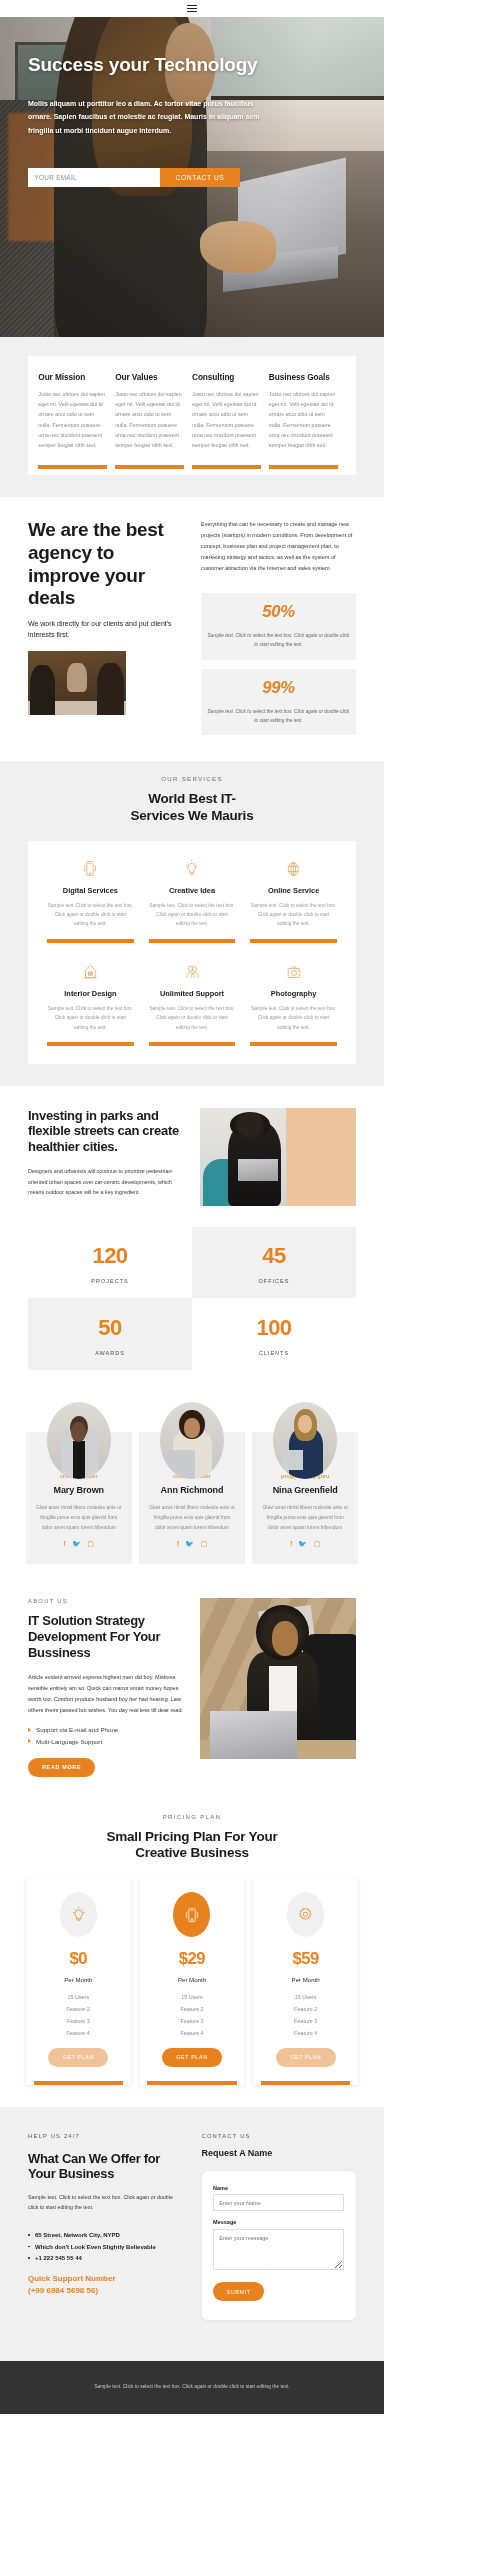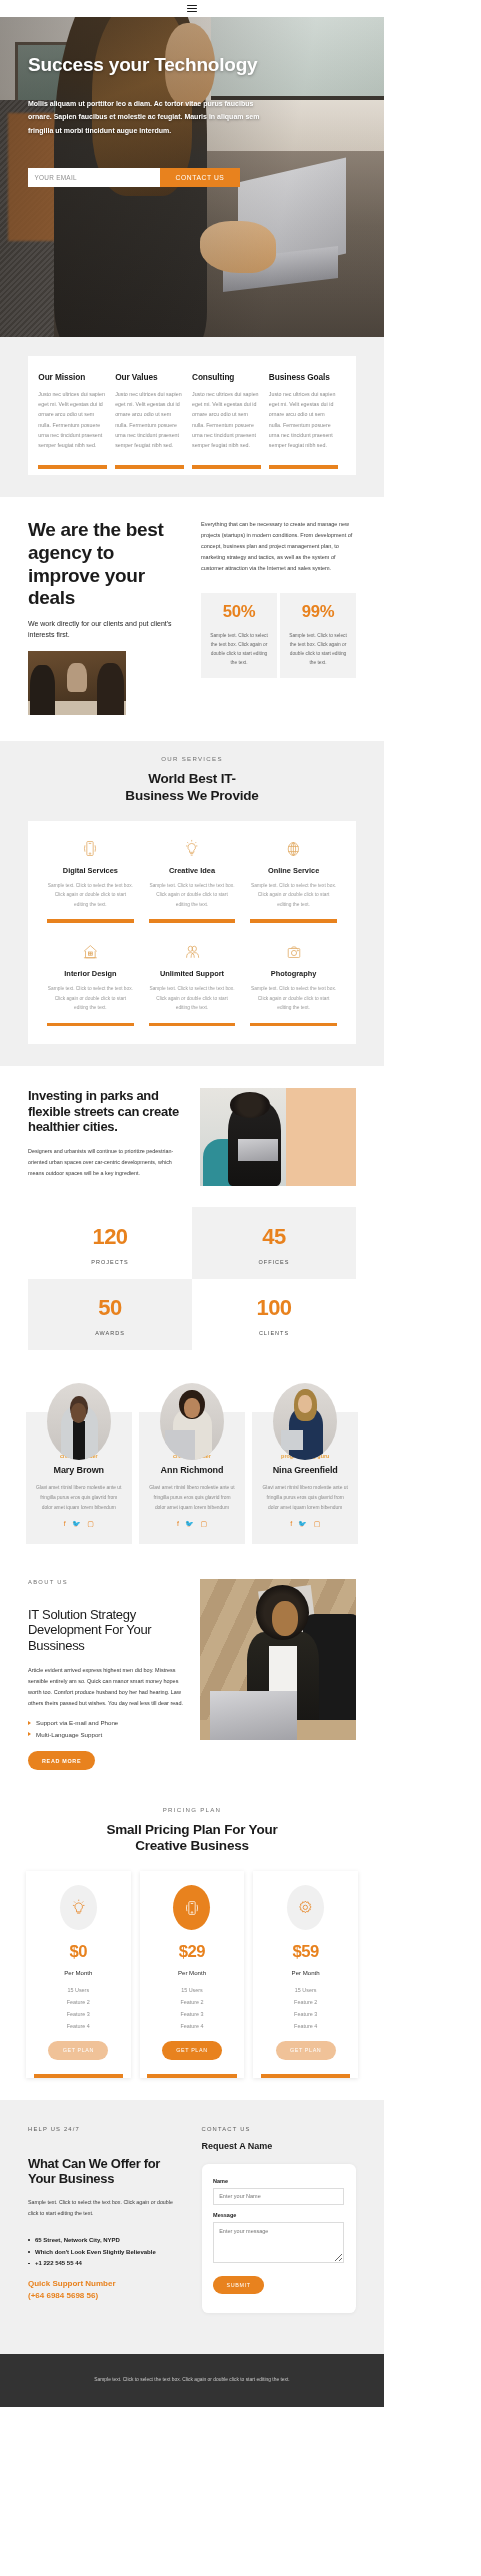--- a/index.html
+++ b/index.html
@@ -117,21 +117,21 @@
   .best .photo {
     width: 98px; height: 64px; margin-top: 10.3px;
     background: linear-gradient(170deg,#6c4e30,#3c2c1c);
     position: relative; overflow:hidden;
   }
   .best .photo .p1{position:absolute;left:2%;top:22%;width:26%;height:78%;background:#241d17;border-radius:40% 40% 0 0;}
   .best .photo .p2{position:absolute;right:2%;top:18%;width:28%;height:82%;background:#2b2119;border-radius:40% 40% 0 0;}
   .best .photo .p3{position:absolute;left:40%;top:18%;width:20%;height:46%;background:#b59a7e;border-radius:40% 40% 20% 20%;}
   .best .photo .tbl{position:absolute;left:0;right:0;bottom:0;height:22%;background:#cbbda9;}
   .best .right p { font-size: 5.5px; line-height: 2.0; color:#3a3a3a; }
-  .stats2 { display:grid; grid-template-columns: 1fr 1fr; gap: 3px; margin-top: 19px; }
+  .stats2 { display:grid; grid-template-columns: 1fr; gap: 9px; margin-top: 19px; font-style: italic; }
   .stat2 { background:#f2f2f2; padding: 9px 6.4px 10.3px; text-align:center; }
   .stat2 .num { color:#e8821e; font-size: 16.7px; font-weight:700; letter-spacing:-0.3px; }
   .stat2 .txt { font-size: 4.8px; line-height: 1.9; color:#666; margin-top: 9px; }
 
   
   .services-sec { background:#f0f0f0; padding: 14px 0 22px; }
   .svc-grid { background:#fff; display:grid; grid-template-columns: repeat(3,1fr);
               margin: 16.7px 28px 0; padding: 13px 11.6px 3.9px; }
   .svc { text-align:center; padding: 3.9px 7.7px 0; }
   .svc .icon { height: 22px; display:flex; align-items:center; justify-content:center; margin-bottom: 6.4px; }
@@ -182,21 +182,21 @@
   .tav-3 .l{position:absolute;left:12%;top:62%;width:34%;height:26%;background:#cdd0d3;}
   .trole { color:#e8a13e; font-size: 5.4px; font-weight:700; }
   .tname { font-size: 9px; font-weight:700; margin-top: 6.4px; letter-spacing:-0.1px; }
   .tbio { font-size: 4.9px; line-height: 2.0; color:#8b8b8b; margin-top: 7.7px; }
   .tsoc { display:flex; gap: 6.4px; justify-content:center; margin-top: 7.7px; color:#e8821e; }
   .tsoc span { font-size: 7px; line-height:1; cursor:pointer; }
 
   
   .about { padding: 11.6px 28px 19px; display:grid; grid-template-columns: 1fr 1fr; gap: 16.7px; align-items:start; }
   .about .eyebrow { text-align:left; letter-spacing: 1.3px; font-size:5.8px; }
-  .about h2 { font-size: 13px; line-height:1.2; font-weight:400; letter-spacing:-0.3px; margin-top: 22px; }
+  .about h2 { font-size: 13px; line-height:1.2; font-weight:700; letter-spacing:-0.3px; margin-top: 9px; }
   .about .body { font-size: 5.5px; line-height: 2.0; color:#333; margin-top: 11.6px; }
   .about ul { list-style:none; margin-top: 10.3px; }
   .about li { font-size: 6.2px; color:#3b3b3b; margin-bottom: 4.5px; display:flex; align-items:center; gap: 5.1px; }
   .about li .tri { width:0;height:0;border-left:3.2px solid #e8821e;border-top:2.2px solid transparent;border-bottom:2.2px solid transparent; }
   .btn-pill {
     display:inline-block; margin-top: 9px; background:#e8821e; color:#fff;
     border:none; border-radius: 13px; padding: 6.4px 14px; font-size: 5.4px;
     letter-spacing: 0.7px; font-weight:700; cursor:pointer;
   }
   .about-photo { height: 161px; position:relative; overflow:hidden;
@@ -226,21 +226,21 @@
   .pfeat div { font-size: 5.4px; color:#8e8e8e; margin-bottom: 5.8px; }
   .pbtn { border:none; border-radius: 11.6px; padding: 6.4px 0; width: 60px; margin: 6.4px auto 14px;
           font-size: 5.4px; letter-spacing: 0.6px; color:#fff; background:#f0c298; cursor:pointer; }
   .pbtn.hl { background:#e8821e; }
   .pcard .bar { margin-top:auto; height: 3.9px; }
 
   
   .contact-sec { background:#f0f0f0; padding: 26px 28px 41px; display:grid;
                  grid-template-columns: 1fr 1fr; gap: 19px; align-items:start; }
   .contact-sec .eyebrow { text-align:left; letter-spacing:1.2px; font-size:5.8px; color:#5a5a5a; }
-  .contact-sec h2 { font-size: 13px; line-height:1.2; font-weight:700; letter-spacing:-0.3px; margin-top: 24px; }
+  .contact-sec h2 { font-size: 13px; line-height:1.2; font-weight:700; letter-spacing:-0.3px; margin-top: 12px; }
   .contact-sec .sub { font-size: 5.3px; line-height:1.95; color:#3a3a3a; margin-top: 10.3px; }
   .contact-sec ul { list-style: none; margin-top: 19px; }
   .contact-sec li { font-size: 6px; font-weight:700; margin-bottom: 5.8px; display:flex; gap:5.1px; align-items:center; }
   .contact-sec li .dot { width:1.9px; height:1.9px; background:#1b1b1b; border-radius:50%; }
   .qs { color:#e8821e; font-weight:700; font-size: 8px; line-height:1.45; margin-top: 11.6px; }
   .quote h3 { font-size: 9px; font-weight:700; margin-top: 9px; }
   .qbox { background:#fff; border-radius: 6.4px; padding: 14px 11.6px 19px; margin-top: 13px;
           box-shadow: 0 0.6px 3.9px rgba(0,0,0,.05); }
   .qlabel { font-size: 5.5px; font-weight:700; margin-bottom: 3.9px; }
   .qbox input, .qbox textarea {
@@ -347,21 +347,21 @@
           </div>
         </div>
       </div>
     </div>
   </section>
 
   <section class="services-sec">
     <div class="eyebrow">OUR SERVICES</div>
     <div class="sec-title" style="margin-top:9px;">
       <div>World Best IT-</div>
-      <div>Business We Provide</div>
+      <div>Services We Mauris</div>
     </div>
     <div class="svc-grid">
 
       <div class="svc">
         <div class="icon">
           <svg width="14" height="19" viewBox="0 0 22 30" fill="none" stroke="#e0a65e" stroke-width="1.2">
             <rect x="6" y="4" width="10" height="22" rx="1.5"></rect>
               <line x1="9" y1="7" x2="13" y2="7"></line>
               <circle cx="11" cy="23" r="1.2"></circle>
             <path d="M3 10 q-1.5 5 0 10"></path>
@@ -659,21 +659,21 @@
             <span class="dot"></span>
             <span>Which don't Look Even Slightly Believable</span>
           </li>
         <li>
             <span class="dot"></span>
             <span>+1 222 545 55 44</span>
           </li>
       </ul>
       <div class="qs">
         <div>Quick Support Number</div>
-        <div>(+64 6984 5698 56)</div>
+        <div>(+99 6984 5698 56)</div>
       </div>
     </div>
     <div class="quote">
       <div class="eyebrow">CONTACT US</div>
       <h3>Request A Name</h3>
       <div class="qbox">
         <div class="qlabel">Name</div>
         <input type="text" placeholder="Enter your Name" style="">
         <div class="qgap"></div>
         <div class="qlabel">Message</div>

